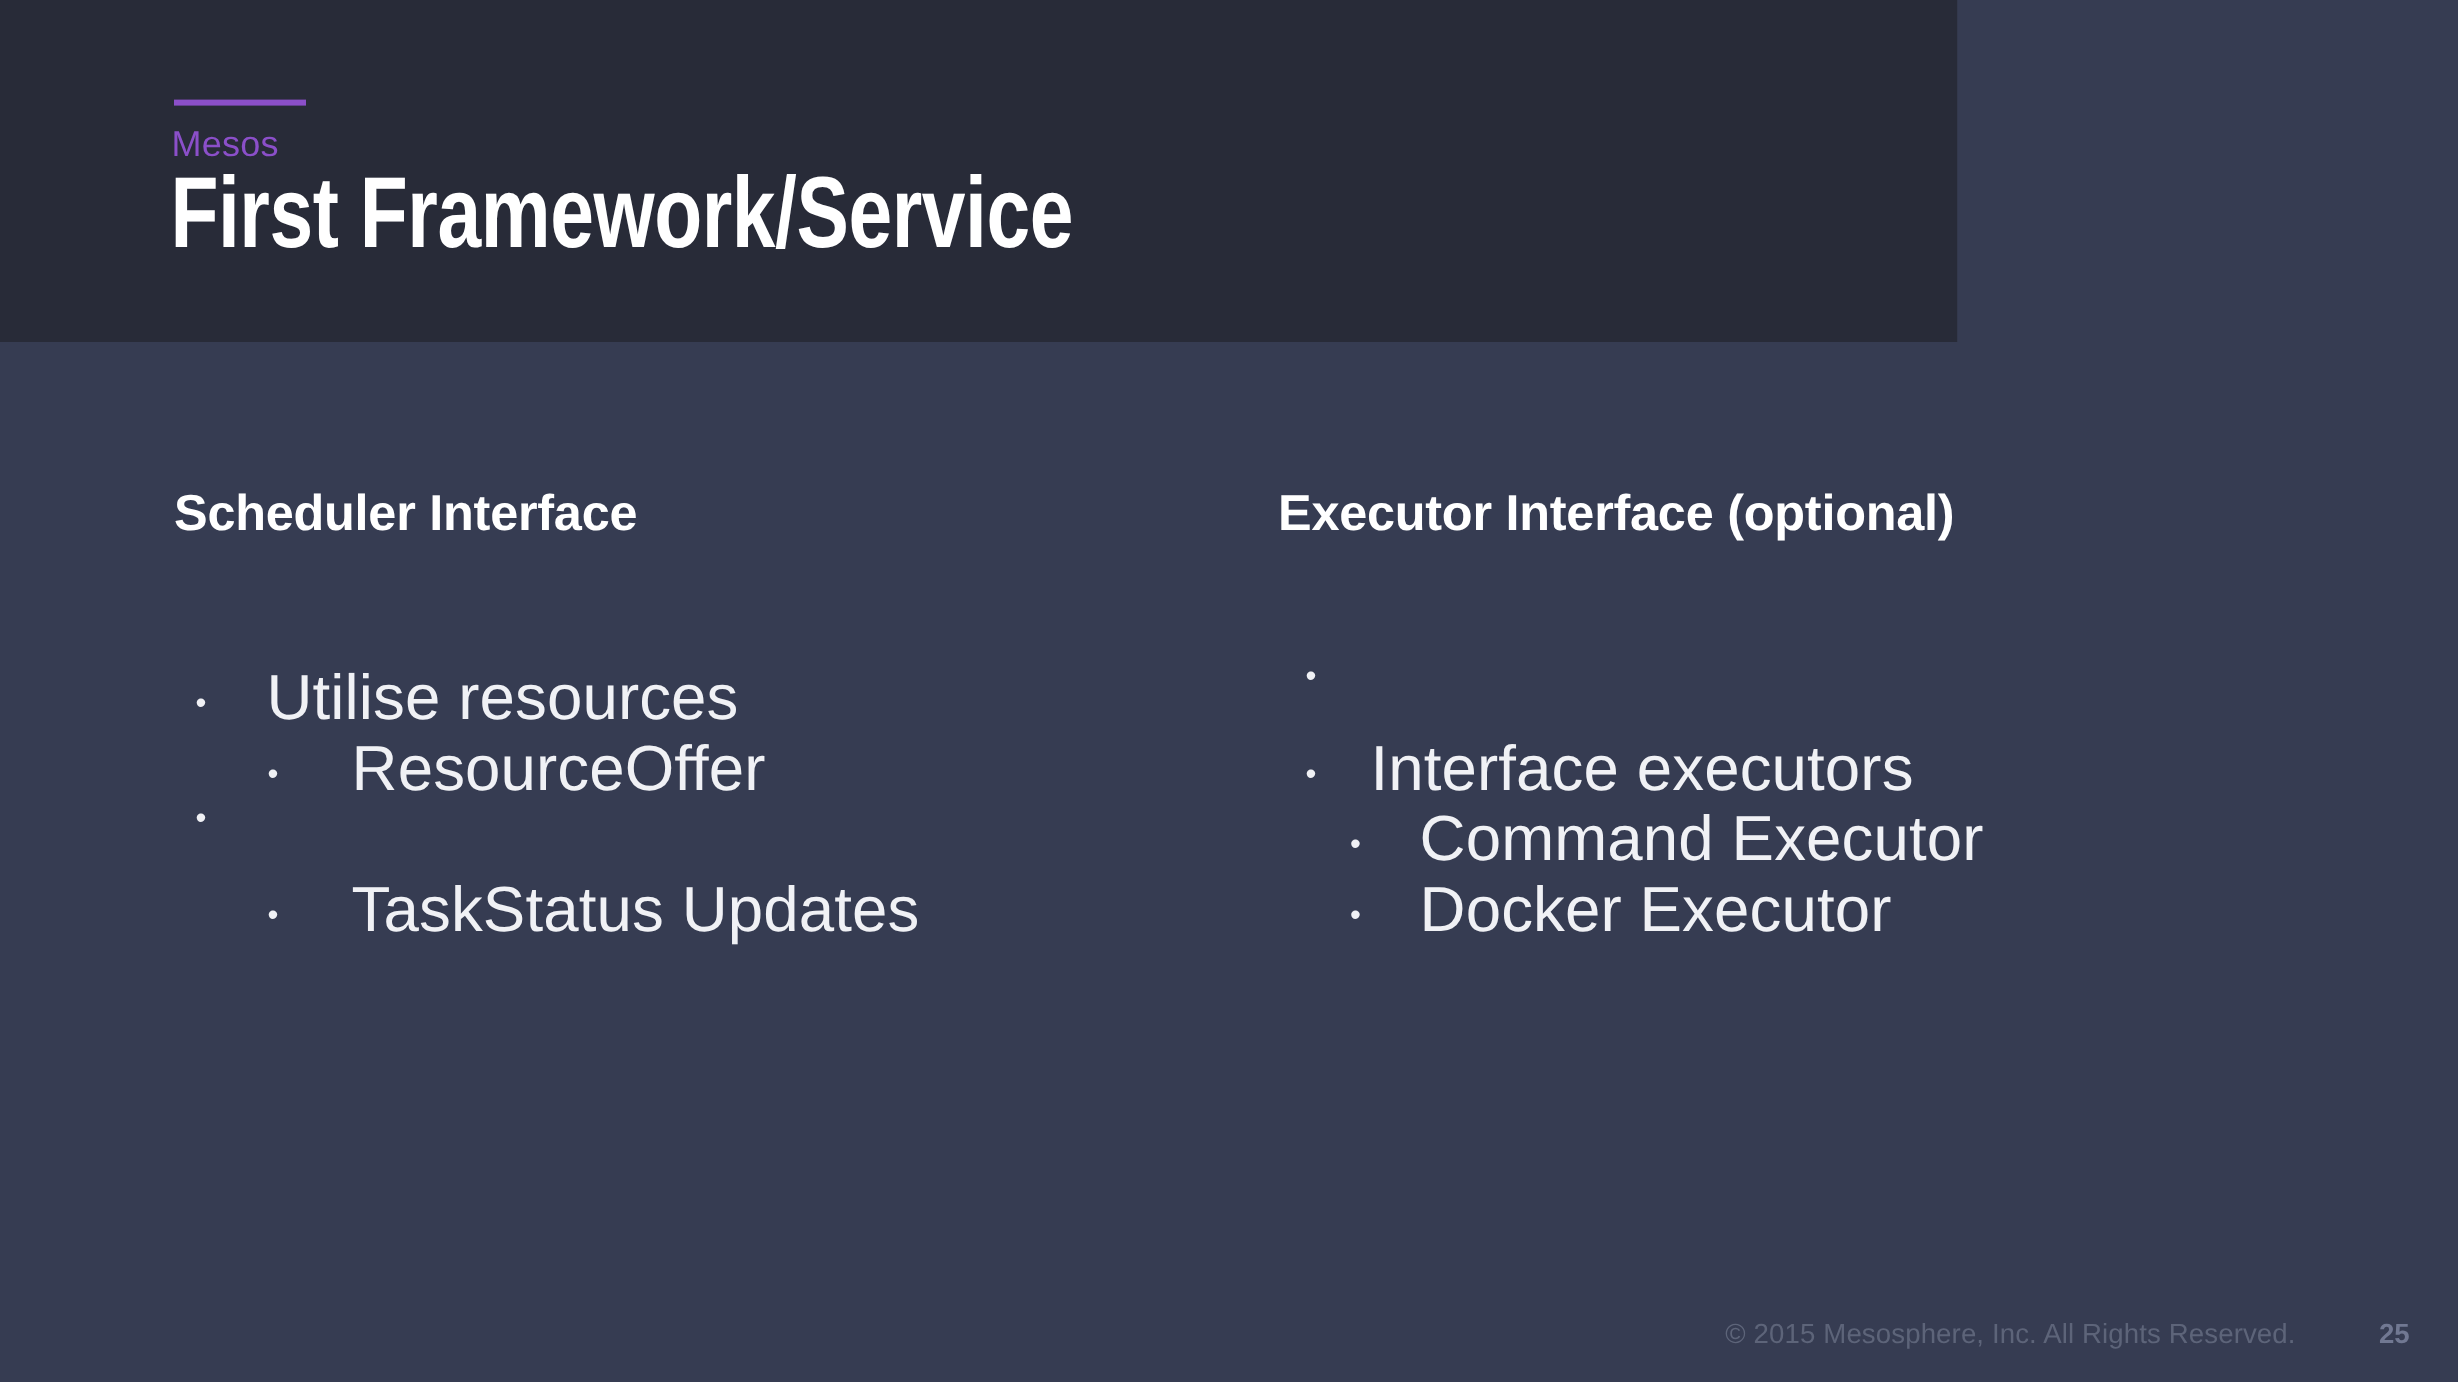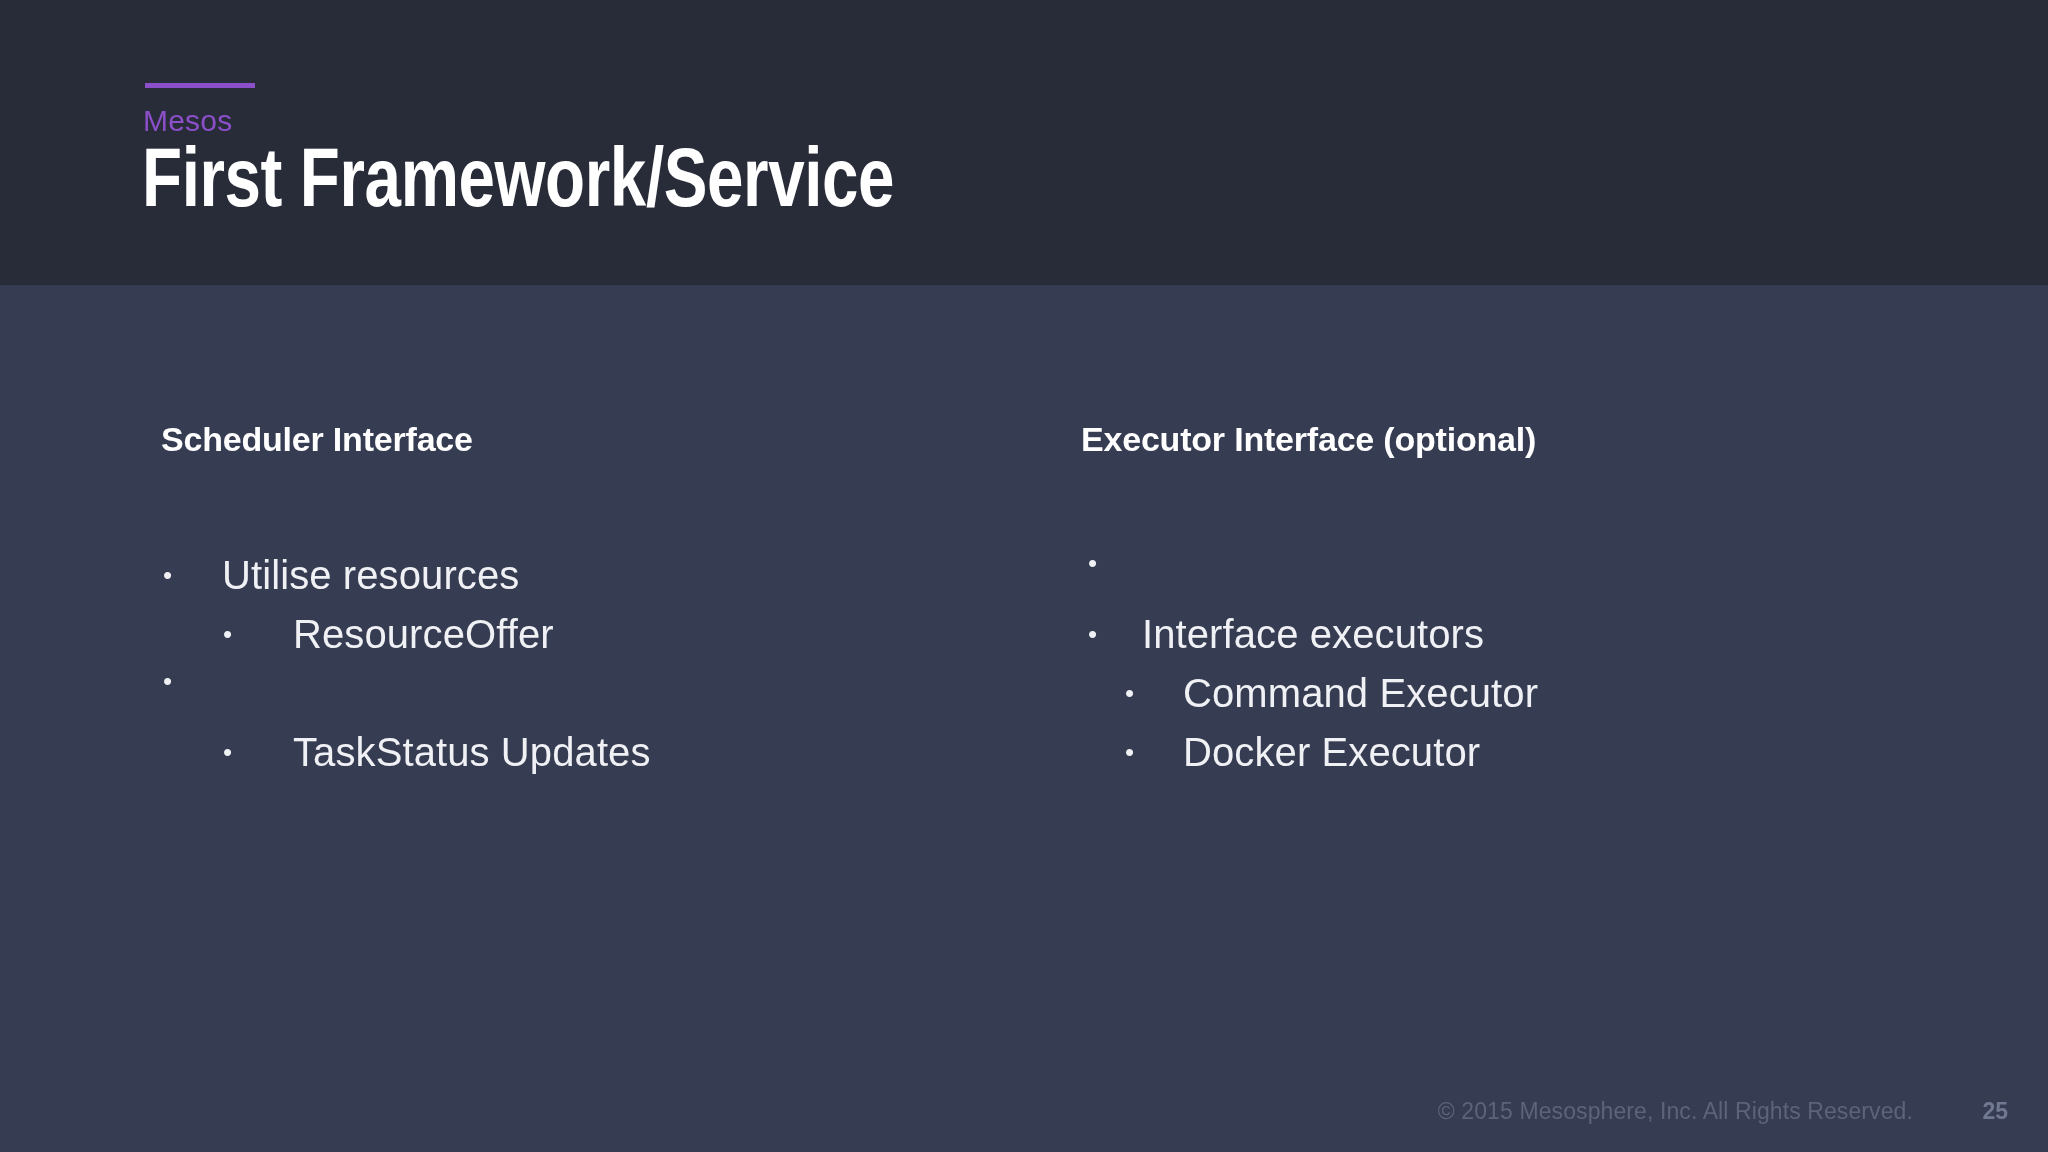--- a/index.html
+++ b/index.html
@@ -13,21 +13,21 @@
     font-family: "Liberation Sans", sans-serif;
     overflow: hidden;
     position: relative;
   }
 
   
   .header-band {
     position: absolute;
     left: 0;
     top: 0;
-    width: 2048px;
+    width: 1631px;
     height: 285px;
     background: #282b38;
   }
 
   .accent-rule {
     position: absolute;
     left: 145px;
     top: 83px;
     width: 110px;
     height: 5px;
@@ -73,22 +73,22 @@
     position: absolute;
     top: 0;
   }
   .column.left  { left: 145px;  width: 820px; }
   .column.right { left: 1065px; width: 900px; }
 
   .column-heading {
     position: absolute;
     top: 119px;
     left: 0;
-    margin: 16px;
-    font-size: 34px;
+    margin: 0;
+    font-size: 42px;
     font-weight: 700;
     color: #ffffff;
     letter-spacing: -0.2px;
     white-space: nowrap;
   }
 
   .bullet-list {
     position: absolute;
     top: 270px;
     left: 0;
@@ -109,21 +109,21 @@
     flex: 0 0 auto;
     color: #f0f1f5;
     font-size: 26px;
     line-height: 1;
     position: relative;
     top: -5px;
   }
 
   .bullet-text {
     color: #f0f1f5;
-    font-size: 40px;
+    font-size: 53px;
     font-weight: 400;
     line-height: 1;
     letter-spacing: 0.1px;
   }
 
   
   .bullet-row.level-1 .bullet-marker { width: 59px; padding-left: 18px; }
   
   .bullet-row.level-2 { padding-left: 78px; }
   .bullet-row.level-2 .bullet-marker { width: 60px; padding-left: 0px; }

